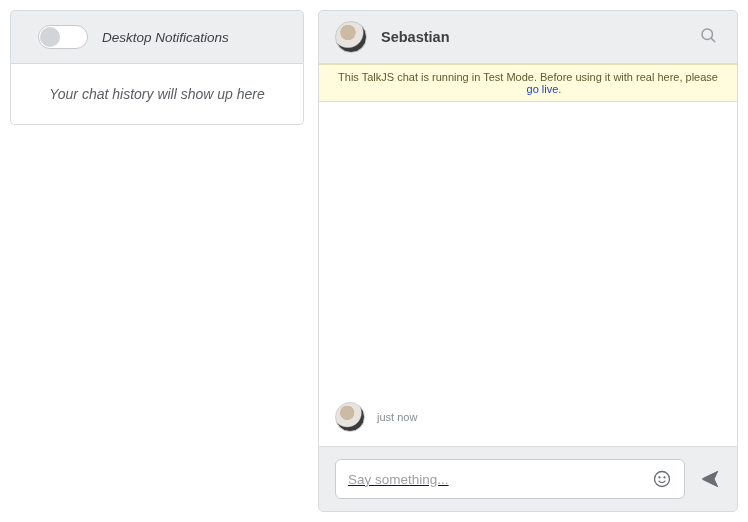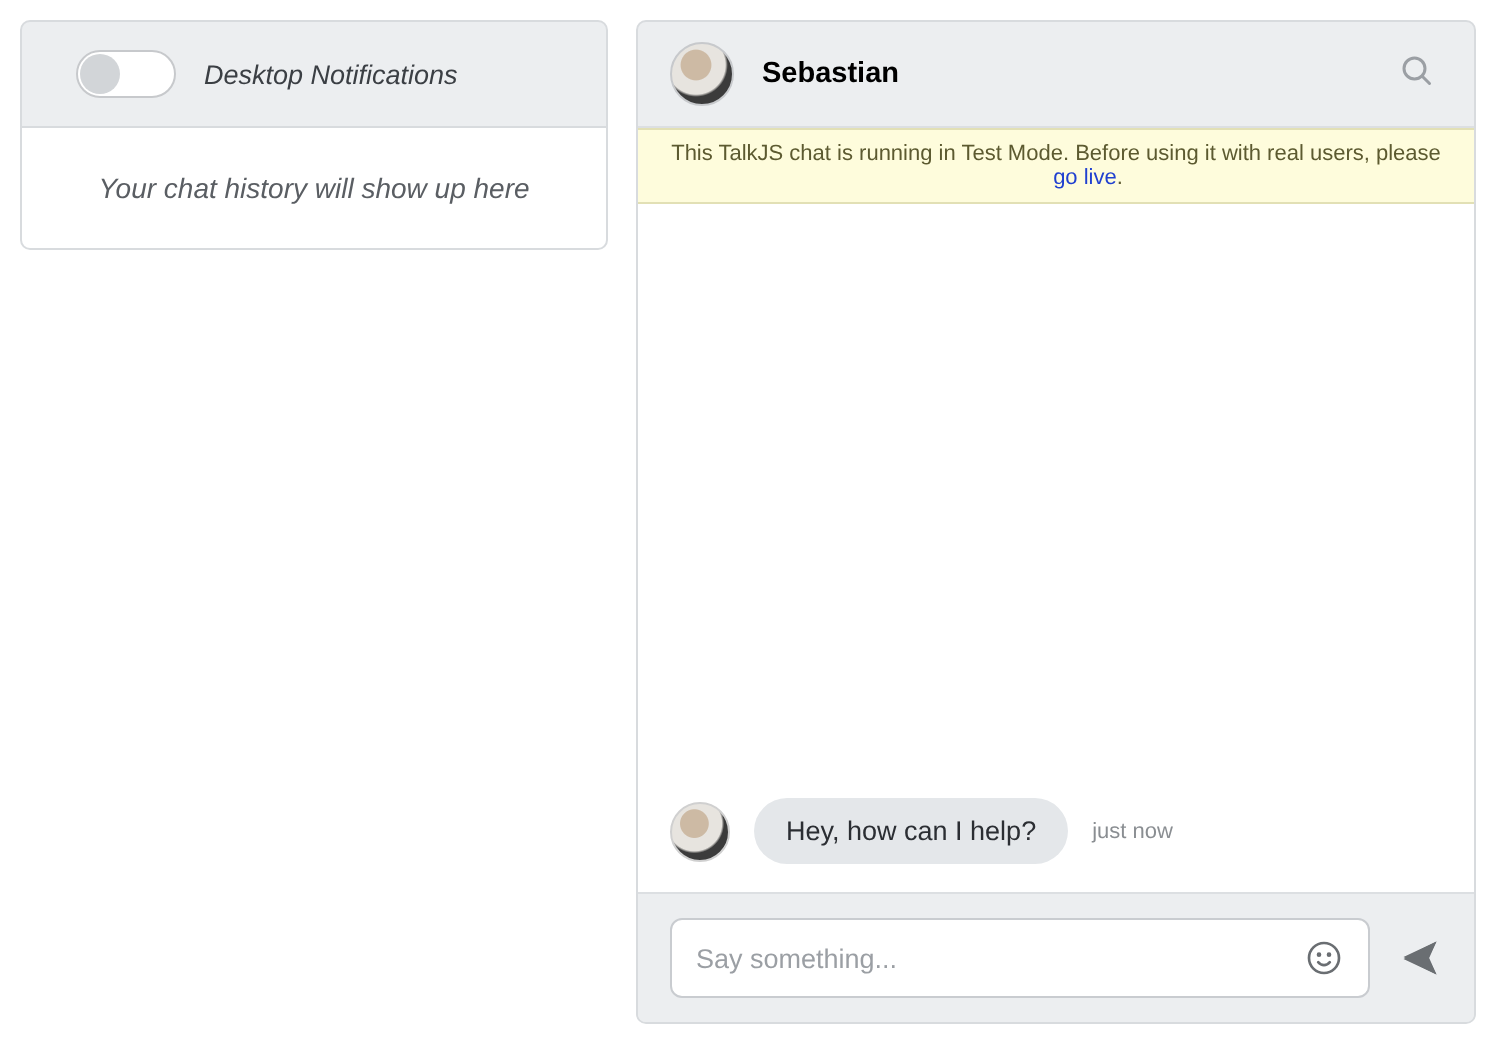--- a/index.html
+++ b/index.html
@@ -84,21 +84,21 @@
   .avatar {
     width: 32px;
     height: 32px;
     border-radius: 50%;
     background: radial-gradient(circle at 40% 35%, #cdbaa4 0 28%, #e7e4df 30% 55%, #3b3b3b 60% 100%);
     border: 1px solid #c7c9cc;
     flex-shrink: 0;
   }
   .chat-title {
     font-weight: 700;
-    color: #000000;
+    color: #404040;
     font-size: 14.5px;
     flex: 1;
   }
   .search-icon-wrap {
     color: #9b9fa4;
     cursor: pointer;
     padding: 4px;
   }
   .banner {
     background: #fefcdc;
@@ -161,20 +161,21 @@
     padding: 0 12px;
     height: 40px;
   }
   .msg-input {
     flex: 1;
     border: none;
     outline: none;
     font-size: 13.5px;
     color: #0f172a;
     background: transparent;
+    text-decoration: underline;
   }
   .msg-input::placeholder { color: #9b9fa4; }
   .emoji-btn { color: #6a6e72; cursor: pointer; display:flex; }
   .send-btn { color: #6a6e72; cursor: pointer; display:flex; }
 </style>
 </head>
 <body>
 
 <div class="left-panel">
   <div class="notif-bar">
@@ -195,27 +196,26 @@
     <div class="chat-title">Sebastian</div>
     <div class="search-icon-wrap">
       <svg width="18" height="18" viewBox="0 0 24 24" fill="none" stroke="currentColor" stroke-width="2" stroke-linecap="round">
         <circle cx="11" cy="11" r="7"></circle>
         <line x1="21" y1="21" x2="16.5" y2="16.5"></line>
       </svg>
     </div>
   </div>
 
   <div class="banner">
-    <span>This TalkJS chat is running in Test Mode. Before using it with real users, please </span><a>go live</a><span>.</span>
+    <span>This TalkJS chat is running in Test Mode. Before using it with real here, please </span><a>go live</a><span>.</span>
   </div>
 
   <div class="messages">
     <div class="msg-row">
       <div class="msg-avatar"></div>
-      <div class="bubble">Hey, how can I help?</div>
       <div class="timestamp">just now</div>
     </div>
   </div>
 
   <div class="composer">
     <div class="input-wrap">
       <input class="msg-input" type="text" placeholder="Say something..." style="">
       <div class="emoji-btn">
         <svg width="20" height="20" viewBox="0 0 24 24" fill="none" stroke="currentColor" stroke-width="1.6" stroke-linecap="round">
           <circle cx="12" cy="12" r="9"></circle>

